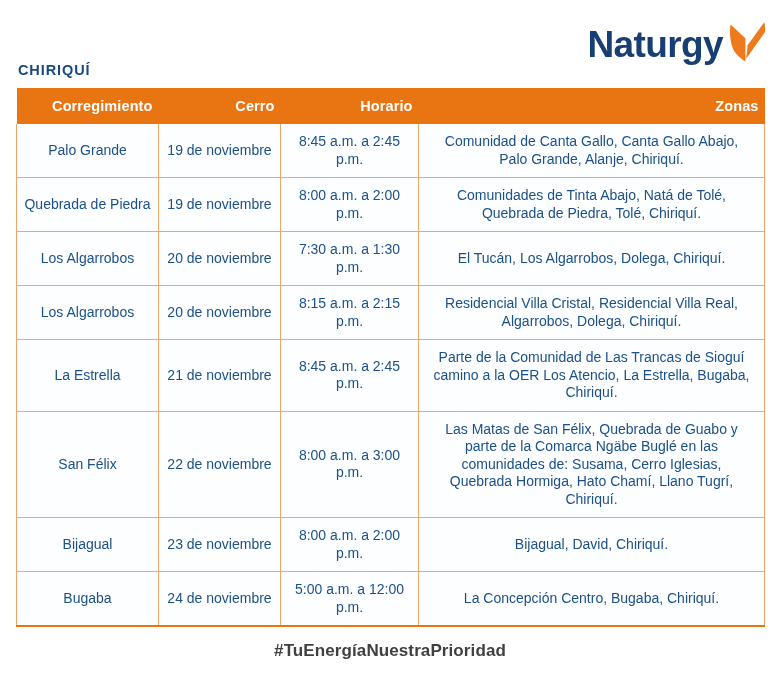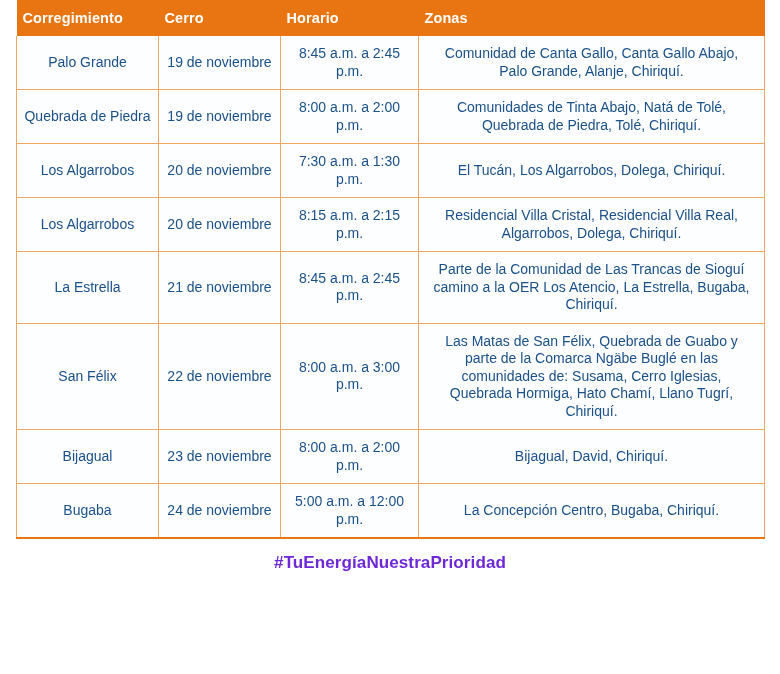--- a/index.html
+++ b/index.html
@@ -74,21 +74,21 @@
   table.schedule col.c-fecha        { width: 122px; }
   table.schedule col.c-horario      { width: 138px; }
   table.schedule col.c-zonas        { width: 346px; }
 
   table.schedule thead th {
     background: #E87511;
     color: #ffffff;
     font-size: 14.5px;
     font-weight: bold;
     padding: 10px 6px;
-    text-align: left;
+    text-align: right;
     border: none;
     letter-spacing: 0.1px;
   }
   table.schedule tbody td {
     border: 1px solid #EFA763;
     background: #FDFEFF;
     color: #1B5089;
     font-size: 14px;
     line-height: 17.5px;
     text-align: center;
@@ -108,29 +108,41 @@
 
   
   .footer {
     margin-top: 14px;
     text-align: center;
   }
   .hashtag {
     display: inline-block;
     font-size: 17px;
     font-weight: bold;
-    color: #6d28d9;
+    color: #404040;
     letter-spacing: 0.1px;
   }
 </style>
 </head>
 <body>
 
 <div class="page">
 
+  <div class="header">
+
+    <div class="brand">
+      <span class="brand-word">Naturgy</span>
+      <svg class="brand-mark" viewBox="0 0 42 46">
+        <path d="M6.5 4.5 C6.5 4.5 4.0 21.0 10.5 31.5 C13.5 36.3 18.2 39.6 21.4 41.4 L21.4 18.2 L6.5 4.5 Z" fill="#EE7A1B"></path>
+        <path d="M40.2 2.2 L23.6 25.2 L22.2 38.8 L41.0 12.0 C41.0 12.0 41.6 6.4 40.2 2.2 Z" fill="#EE7A1B"></path>
+      </svg>
+    </div>
+
+    <div class="province-title">CHIRIQUÍ</div>
+  </div>
 
   <div class="table-wrap">
     <table class="schedule">
       <colgroup>
         <col class="c-corregimiento">
         <col class="c-fecha">
         <col class="c-horario">
         <col class="c-zonas">
       </colgroup>
       <thead>

